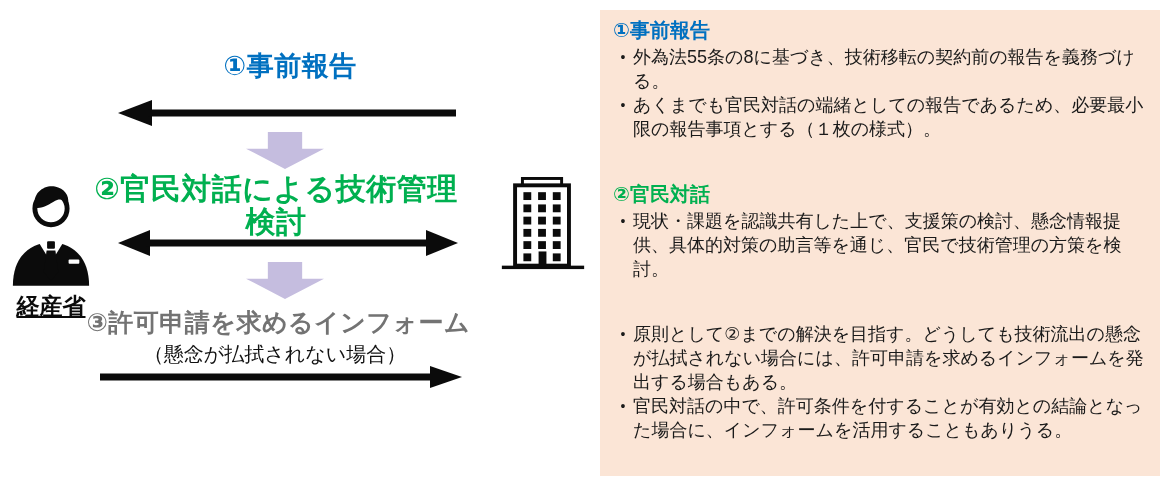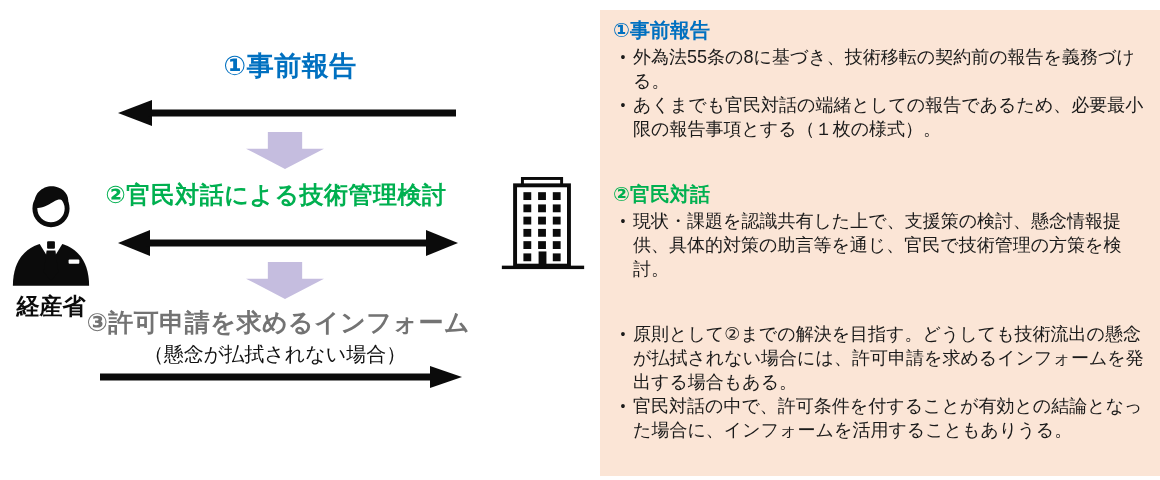--- a/index.html
+++ b/index.html
@@ -7,37 +7,37 @@
     position:relative;width:1160px;height:480px;background:#ffffff;overflow:hidden;
     font-family:"Liberation Sans","DejaVu Sans",sans-serif;color:#111;
   }
   
   .figure-area{position:absolute;left:0;top:0;width:600px;height:480px;}
   .step-title{position:absolute;font-weight:bold;text-align:center;letter-spacing:0.5px;line-height:1.1;}
   .t-blue{color:#0070C0;}
   .t-green{color:#00B050;}
   .t-orange{color:#737373;text-align:right;}
   .step1-title{left:120px;top:52px;width:340px;font-size:27px;}
-  .step2-title{left:92px;top:182px;width:368px;font-size:24px;}
+  .step2-title{left:92px;top:172px;width:368px;font-size:30px;}
   .step3-title{left:80px;top:309px;width:390px;font-size:25px;}
   .step3-subtitle{position:absolute;left:80px;top:341px;width:390px;font-size:20px;text-align:center;color:#111;}
   .arrow-svg{position:absolute;display:block;}
   .arrow1{left:118px;top:100px;}
   .arrow2{left:118px;top:230px;}
   .arrow3{left:100px;top:366px;}
   .down-arrow{
     position:absolute;width:78px;height:37px;background:#C5BDDF;
     clip-path:polygon(28% 0,72% 0,72% 45%,100% 45%,50% 100%,0 45%,28% 45%);
   }
   .down1{left:246px;top:132px;}
   .down2{left:246px;top:262px;}
   .actor-icon{position:absolute;display:block;}
   .person-icon{left:8px;top:182px;}
   .building-icon{left:501px;top:177px;}
-  .actor-label{position:absolute;font-weight:bold;font-size:23px;text-align:center;color:#0b0b0b;}
+  .actor-label{position:absolute;font-weight:bold;font-size:23px;text-align:center;color:#0b0b0b;text-decoration:underline;}
   .meti-label{left:0px;top:291px;width:102px;}
   .business-label{left:495px;top:284px;width:95px;}
   
   .detail-panel{
     position:absolute;left:600px;top:10px;width:560px;height:466px;
     background:#FBE5D6;box-sizing:border-box;padding:9px 14px 8px 13px;
   }
   .panel-section{margin:0;}
   .ps2{margin-top:42px;}
   .ps3{margin-top:41px;}

